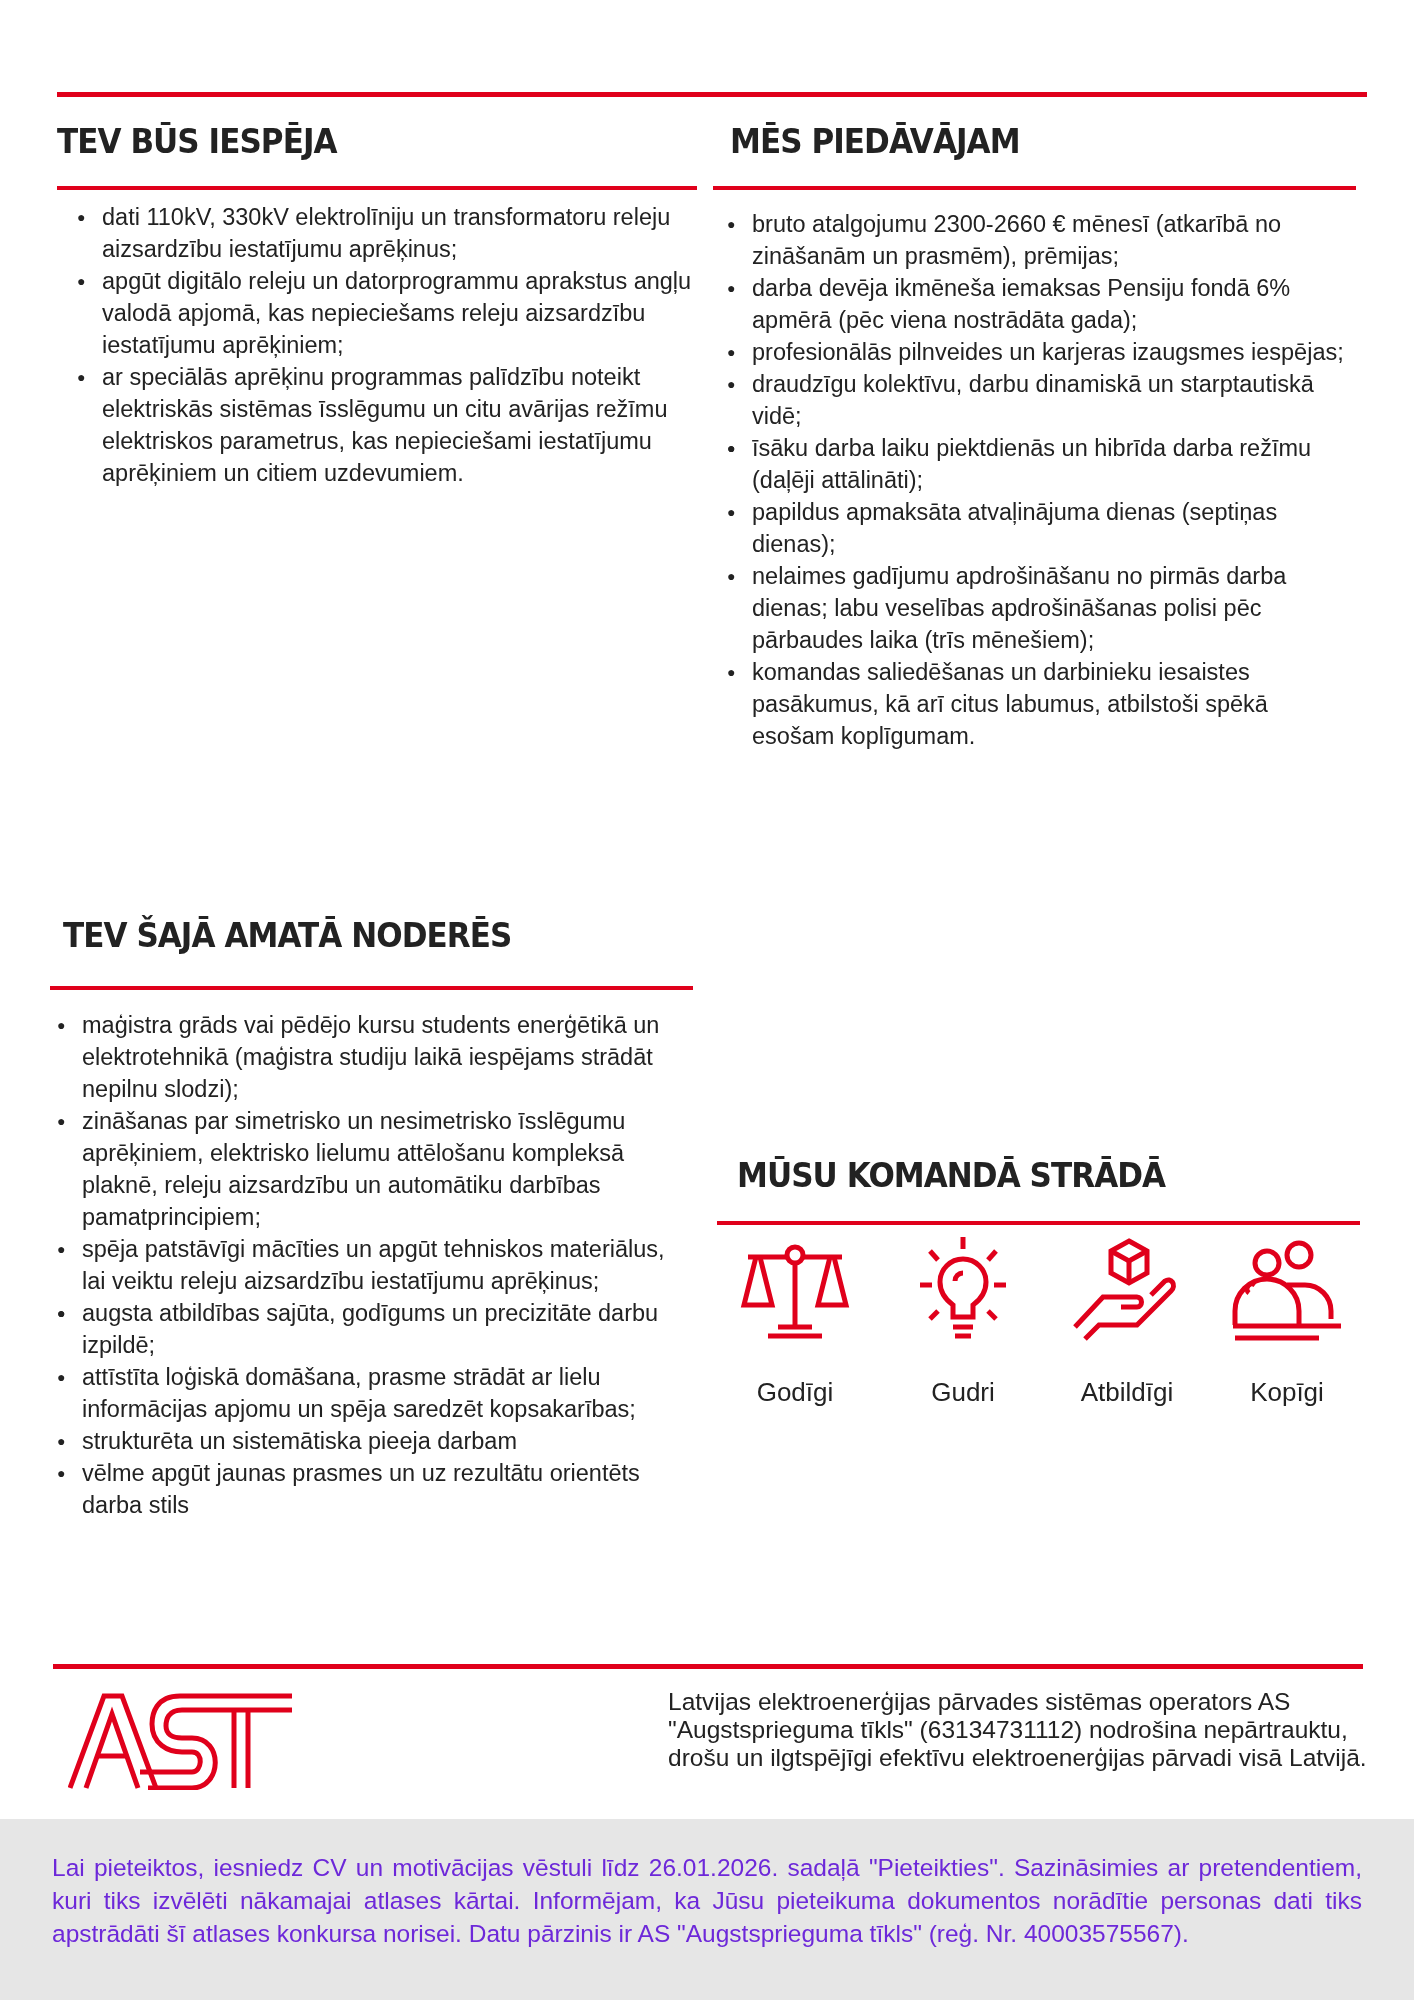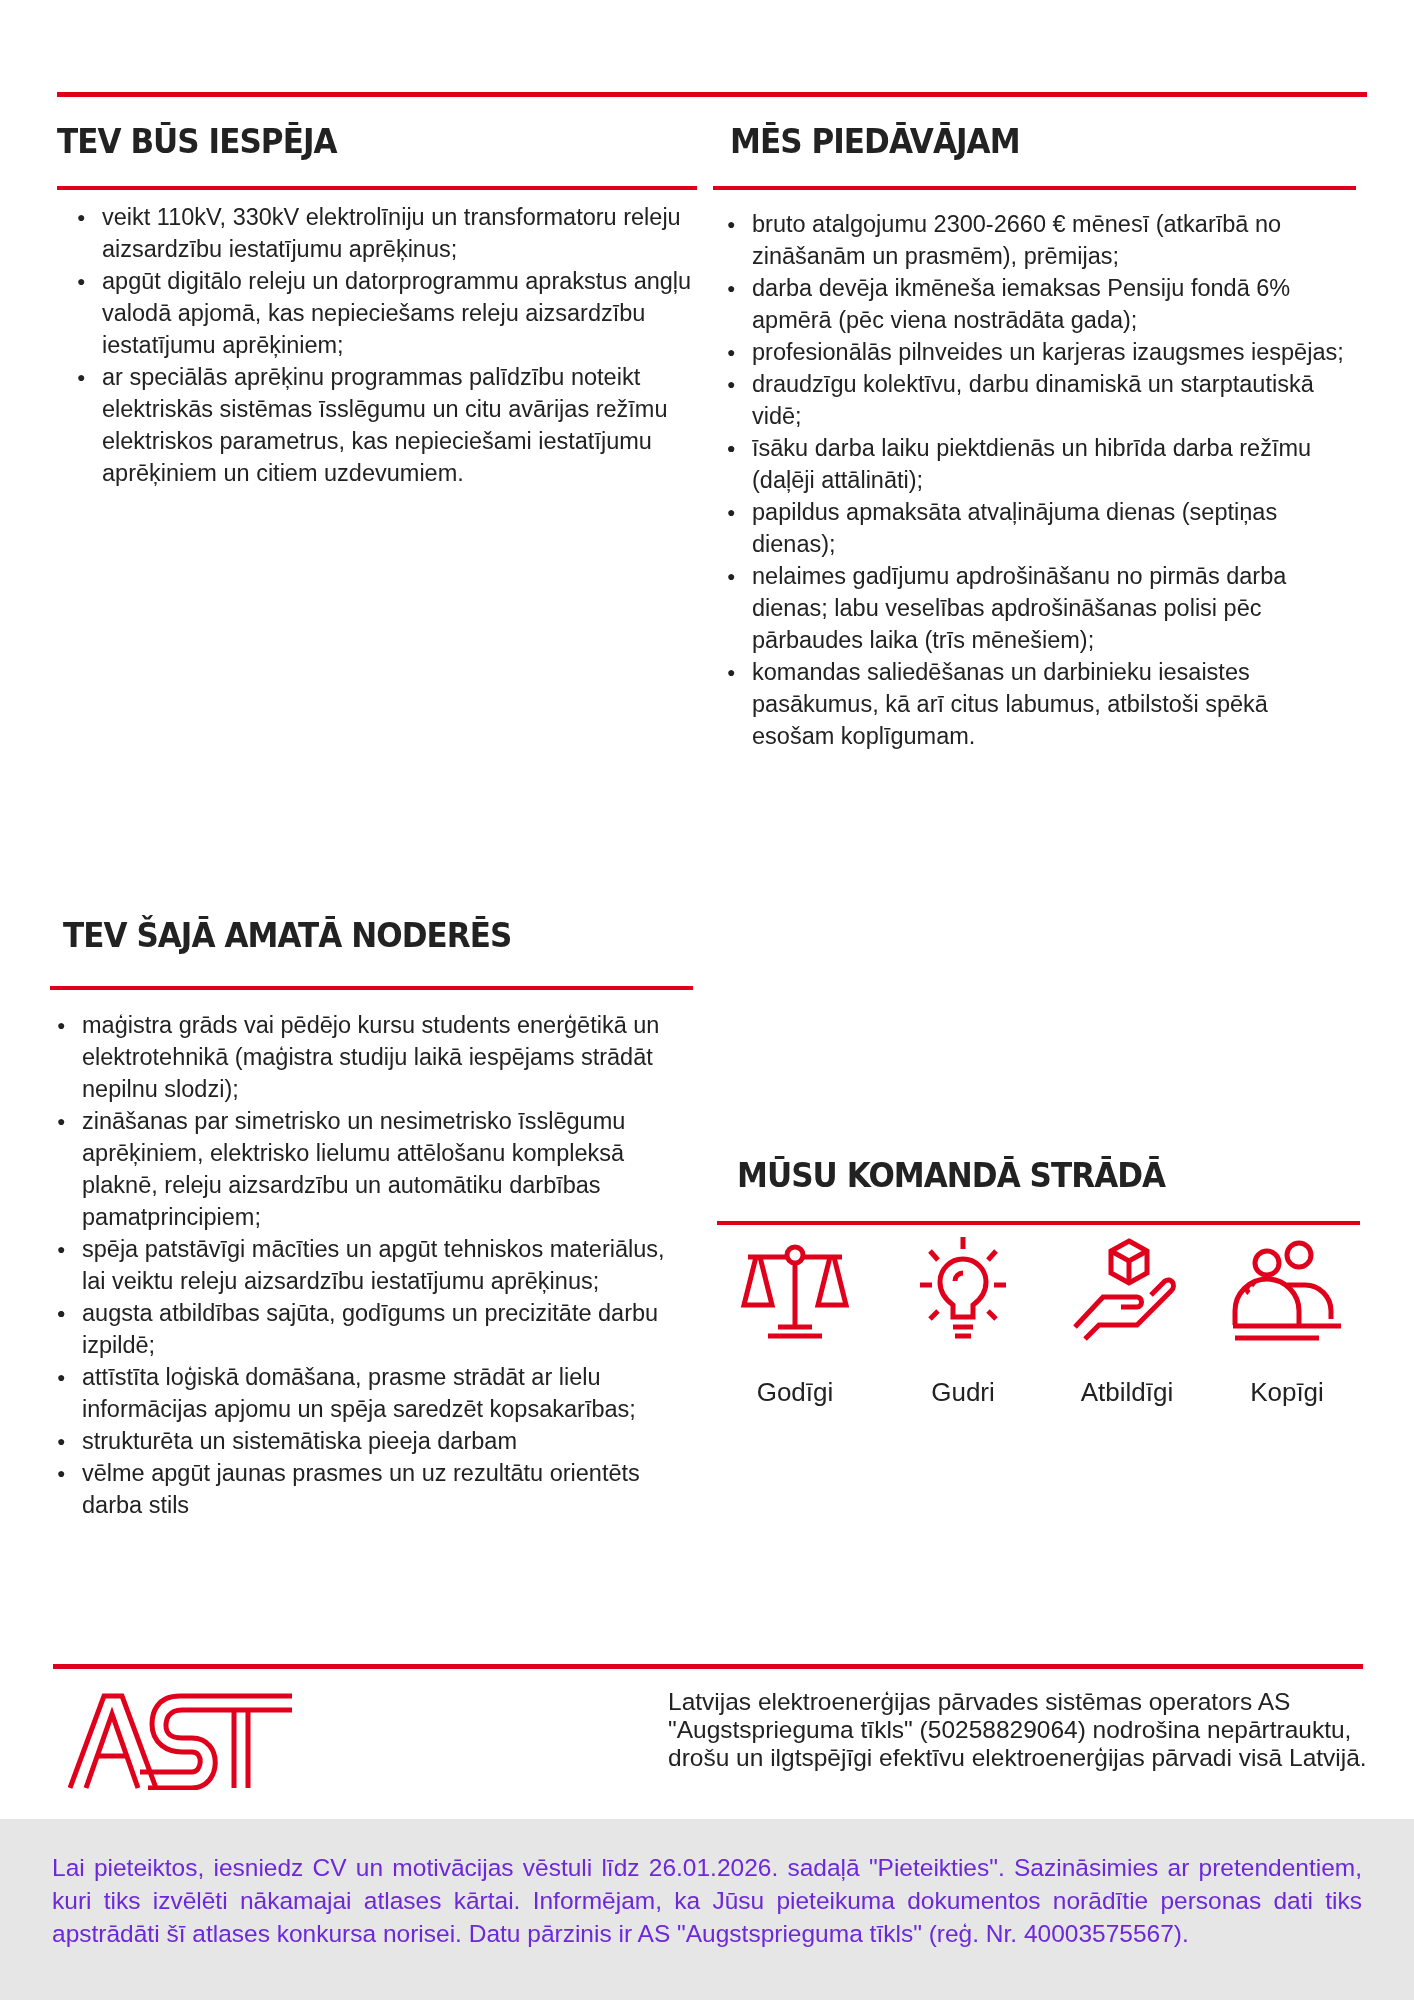--- a/index.html
+++ b/index.html
@@ -35,21 +35,21 @@
   }
 </style>
 </head>
 <body>
 
 <div class="rule" style="left:57px; top:92px; width:1310px; height:5px;"></div>
 
 <h2 class="heading" style="left:57px; top:122px;">TEV BŪS IESPĒJA</h2>
 <div class="rule" style="left:57px; top:186px; width:640px; height:4px;"></div>
 <ul class="blist" style="left:102px; top:201px; width:590px;">
-  <li><span class="dot">●</span><span>veikt 110kV, 330kV elektrolīniju un transformatoru releju aizsardzību iestatījumu aprēķinus;</span></li>
+  <li><span class="dot">●</span><span>dati 110kV, 330kV elektrolīniju un transformatoru releju aizsardzību iestatījumu aprēķinus;</span></li>
   <li><span class="dot">●</span><span>apgūt digitālo releju un datorprogrammu aprakstus angļu valodā apjomā, kas nepieciešams releju aizsardzību iestatījumu aprēķiniem;</span></li>
   <li><span class="dot">●</span><span>ar speciālās aprēķinu programmas palīdzību noteikt elektriskās sistēmas īsslēgumu un citu avārijas režīmu elektriskos parametrus, kas nepieciešami iestatījumu aprēķiniem un citiem uzdevumiem.</span></li>
 </ul>
 
 <h2 class="heading" style="left:730px; top:122px;">MĒS PIEDĀVĀJAM</h2>
 <div class="rule" style="left:713px; top:186px; width:643px; height:4px;"></div>
 <ul class="blist" style="left:752px; top:208px; width:600px;">
   <li><span class="dot">●</span><span>bruto atalgojumu 2300-2660 € mēnesī (atkarībā no zināšanām un prasmēm), prēmijas;</span></li>
   <li><span class="dot">●</span><span>darba devēja ikmēneša iemaksas Pensiju fondā 6% apmērā (pēc viena nostrādāta gada);</span></li>
   <li><span class="dot">●</span><span>profesionālās pilnveides un karjeras izaugsmes iespējas;</span></li>
@@ -147,16 +147,16 @@
   <path d="M150,4 L112,4 C88,4 84,22 84,32 C84,52 100,60 114,60 L124,60 C136,60 134,80 124,80 L72,80"></path>
 
   <path d="M150,18 L114,18 C100,18 98,28 98,34 C98,42 104,46 114,46 L124,46 C156,46 154,96 124,96 L80,96"></path>
 
   <path d="M150,4 L224,4"></path>
   <path d="M150,18 L224,18"></path>
   <line x1="166" y1="18" x2="166" y2="96"></line>
   <line x1="180" y1="18" x2="180" y2="96"></line>
 </svg>
 
-<div class="company">Latvijas elektroenerģijas pārvades sistēmas operators AS "Augstsprieguma tīkls" (50258829064) nodrošina nepārtrauktu, drošu un ilgtspējīgi efektīvu elektroenerģijas pārvadi visā Latvijā.</div>
+<div class="company">Latvijas elektroenerģijas pārvades sistēmas operators AS "Augstsprieguma tīkls" (63134731112) nodrošina nepārtrauktu, drošu un ilgtspējīgi efektīvu elektroenerģijas pārvadi visā Latvijā.</div>
 
 <div class="footer-band"></div>
 <p class="footer-text">Lai pieteiktos, iesniedz CV un motivācijas vēstuli līdz 26.01.2026. sadaļā "Pieteikties". Sazināsimies ar pretendentiem, kuri tiks izvēlēti nākamajai atlases kārtai. Informējam, ka Jūsu pieteikuma dokumentos norādītie personas dati tiks apstrādāti šī atlases konkursa norisei. Datu pārzinis ir AS "Augstsprieguma tīkls" (reģ. Nr. 40003575567).</p>
 
 </body></html>

